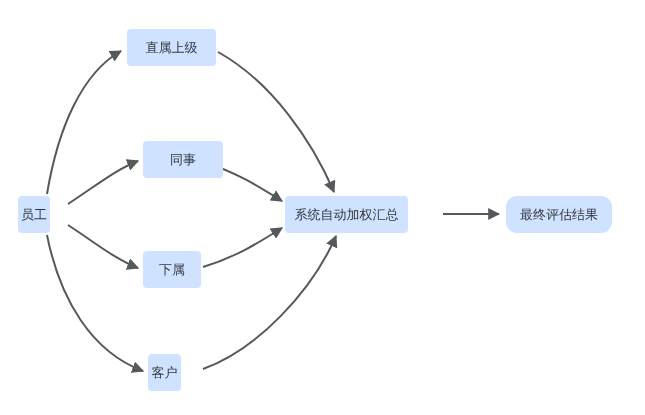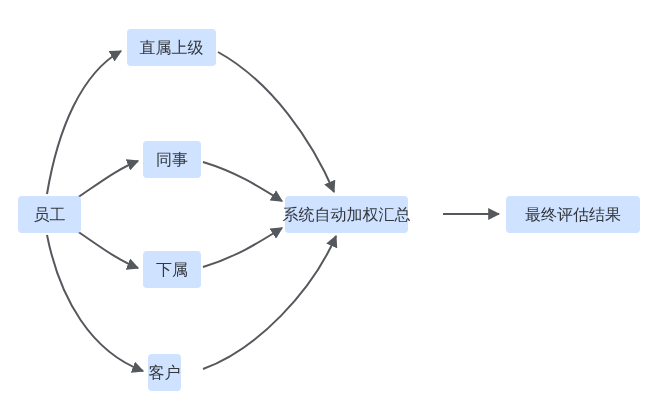--- a/index.html
+++ b/index.html
@@ -22,32 +22,32 @@
     pointer-events: none;
   }
   .node {
     position: absolute;
     background: #cfe2ff;
     color: #33373d;
     border-radius: 4px;
     display: flex;
     align-items: center;
     justify-content: center;
-    font-size: 16px;
+    font-size: 13px;
     line-height: 1;
     white-space: nowrap;
     box-sizing: border-box;
   }
-  .node-employee    { left: 18px;  top: 196px; width: 63px;  height: 37px; }
+  .node-employee    { left: 18px;  top: 196px; width: 32px;  height: 37px; }
   .node-supervisor  { left: 127px; top: 29px;  width: 89px;  height: 37px; }
-  .node-colleague   { left: 143px; top: 141px; width: 58px;  height: 37px; }
+  .node-colleague   { left: 143px; top: 141px; width: 80px;  height: 37px; }
   .node-subordinate { left: 143px; top: 251px; width: 58px;  height: 37px; }
   .node-customer    { left: 148px; top: 354px; width: 33px;  height: 37px; }
   .node-aggregation { left: 285px; top: 196px; width: 123px; height: 37px; }
-  .node-result      { left: 506px; top: 196px; width: 134px; height: 37px; }
+  .node-result      { left: 506px; top: 196px; width: 106px; height: 37px; border-radius: 11px; }
   .edge {
     fill: none;
     stroke: #55585c;
     stroke-width: 2;
   }
 </style>
 </head>
 <body>
 
 <div class="canvas">

